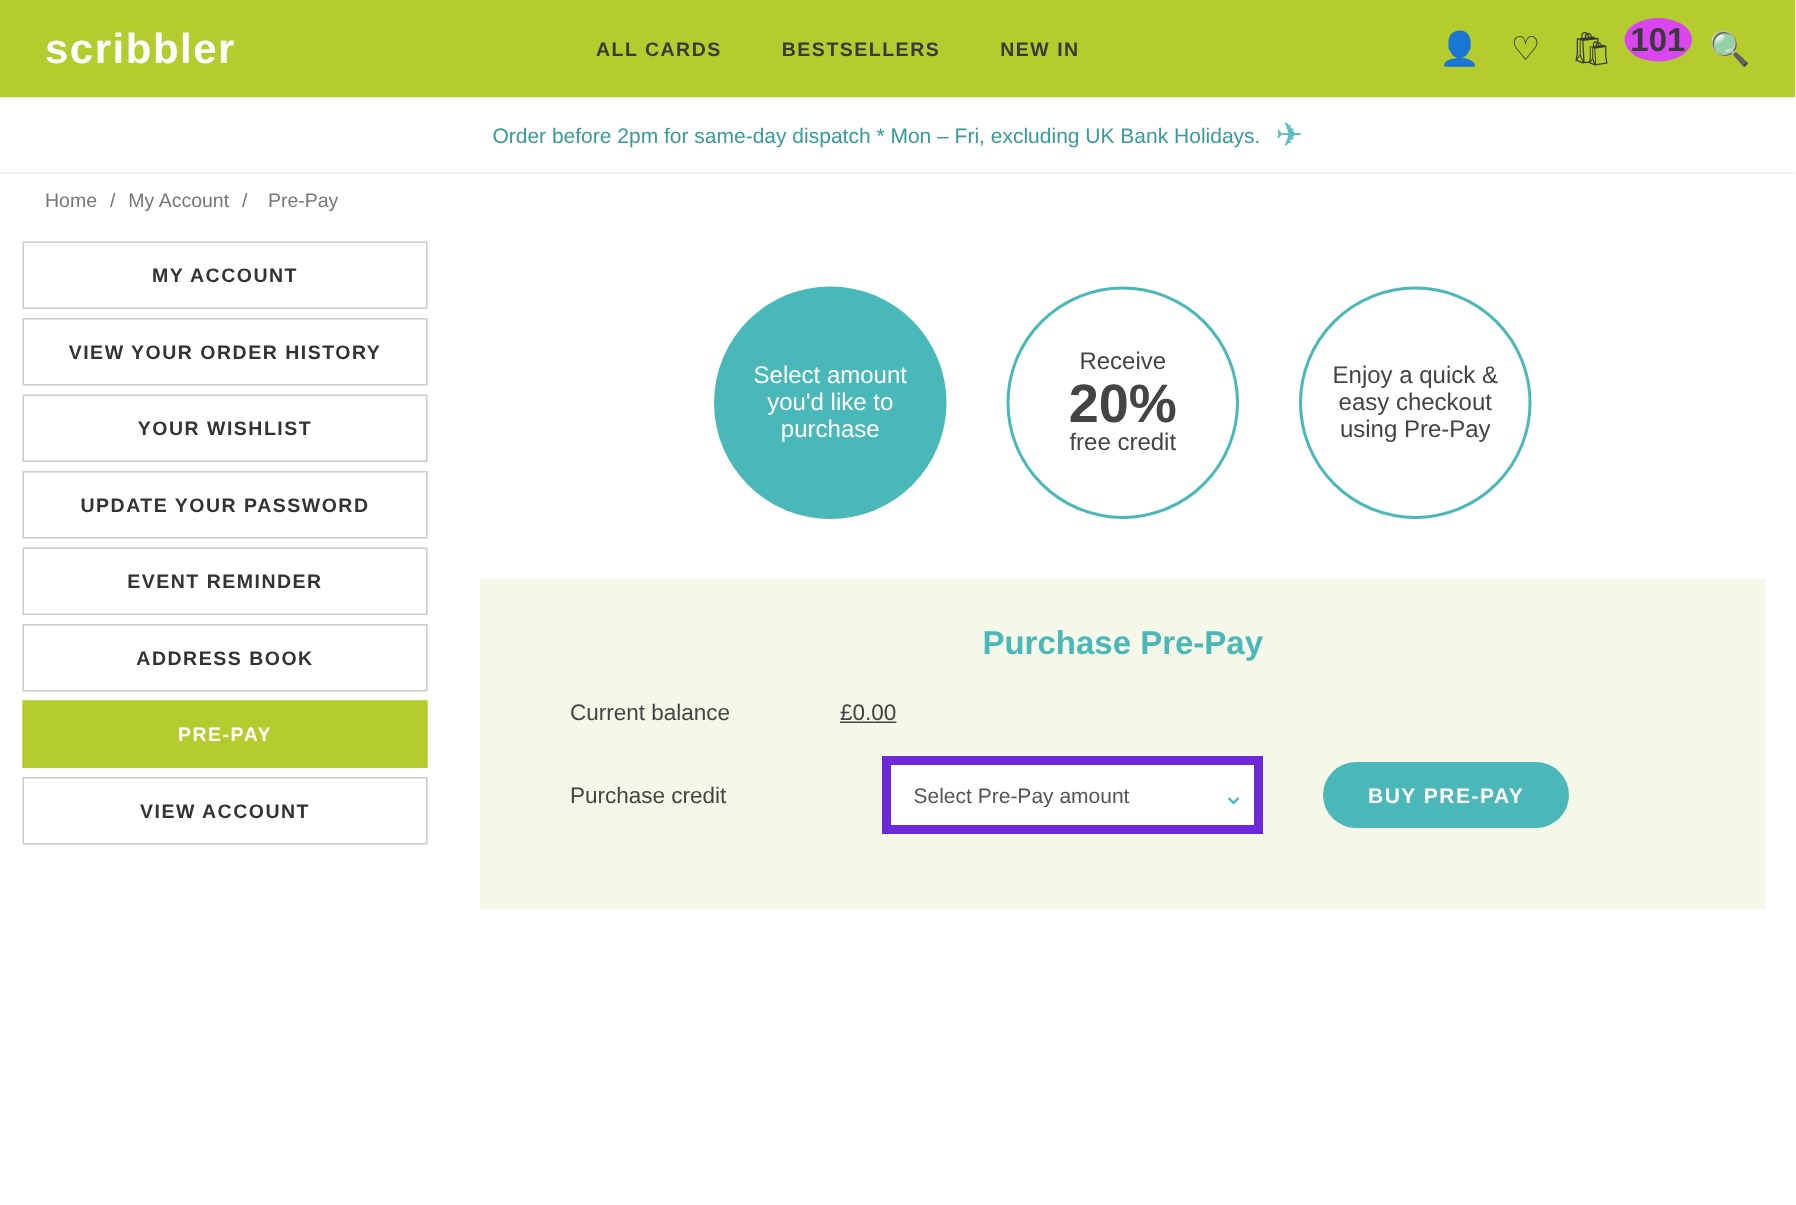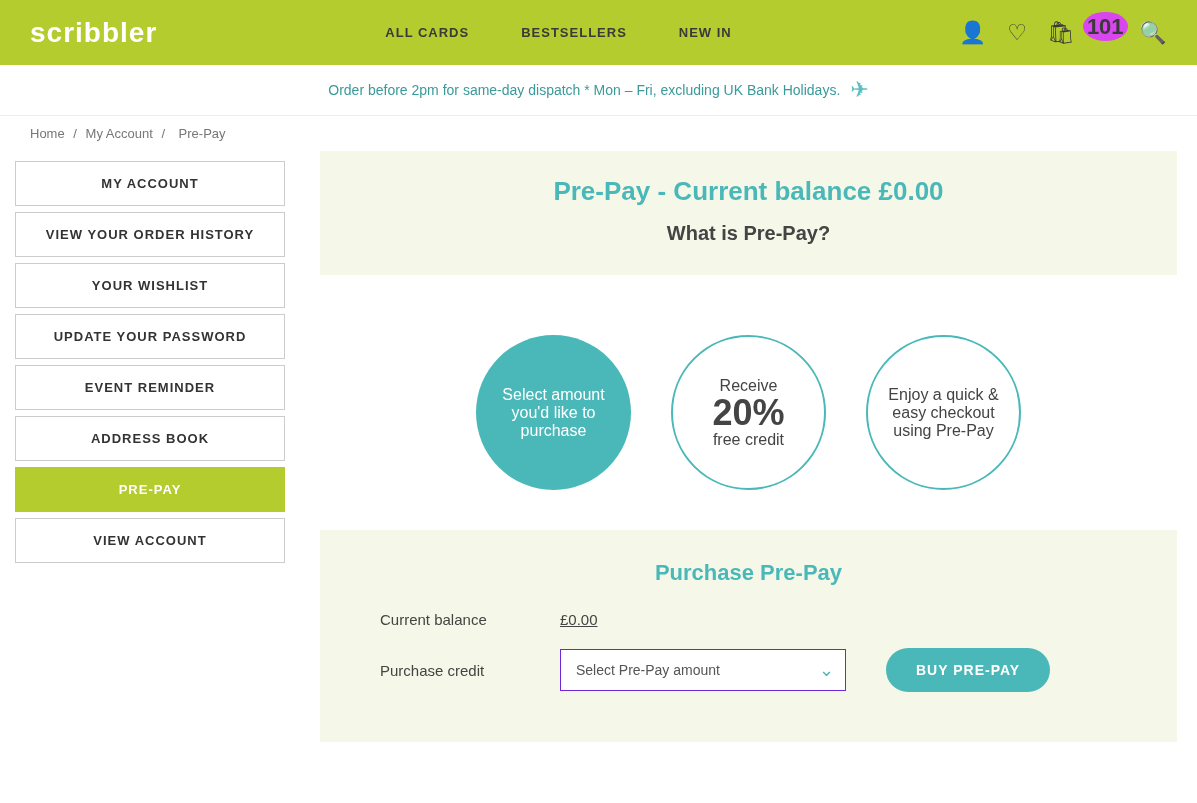--- a/index.html
+++ b/index.html
@@ -14,21 +14,21 @@
       justify-content: space-between;
       padding: 0 30px;
       height: 65px;
     }
     .logo {
       font-size: 28px;
       font-weight: bold;
       color: #fff;
       letter-spacing: 1px;
     }
-    .nav { display: flex; gap: 52px; }
+    .nav { display: flex; gap: 40px; }
     .nav a {
       text-decoration: none;
       color: #3a3a3a;
       font-size: 13px;
       font-weight: 600;
       letter-spacing: 1px;
     }
     .header-icons { display: flex; gap: 20px; align-items: center; }
     .header-icons span { font-size: 22px; cursor: pointer; color: #3a3a3a; position: relative; }
     .cart-badge {
@@ -187,27 +187,28 @@
       font-size: 15px;
       color: #444;
       text-decoration: underline;
     }
     .select-wrapper {
       position: relative;
       display: inline-block;
     }
     .purchase-select {
       appearance: none;
-      border: 1px solid #6d28d9;
+      border: 6px solid #6d28d9;
       padding: 12px 50px 12px 15px;
       font-size: 14px;
       color: #555;
       background: #fff;
-      width: 286px;
+      width: 254px;
       cursor: pointer;
+      margin-left: 28px;
     }
     .select-arrow {
       position: absolute;
       right: 12px;
       top: 50%;
       transform: translateY(-50%);
       font-size: 18px;
       color: #4ab8b8;
       pointer-events: none;
     }
@@ -263,24 +264,20 @@
     <div class="sidebar-item">YOUR WISHLIST</div>
     <div class="sidebar-item">UPDATE YOUR PASSWORD</div>
     <div class="sidebar-item">EVENT REMINDER</div>
     <div class="sidebar-item">ADDRESS BOOK</div>
     <div class="sidebar-item active">PRE-PAY</div>
     <div class="sidebar-item">VIEW ACCOUNT</div>
   </aside>
 
   <main class="content">
 
-    <div class="prepay-header">
-      <div class="prepay-title">Pre-Pay - Current balance £0.00</div>
-      <div class="prepay-subtitle">What is Pre-Pay?</div>
-    </div>
 
     <div class="steps">
 
       <div class="step-circle filled">
         <span>Select amount<br>you'd like to<br>purchase</span>
       </div>
 
       <div class="step-circle outlined">
         <span>Receive</span>
         <span class="big-text">20%</span>

